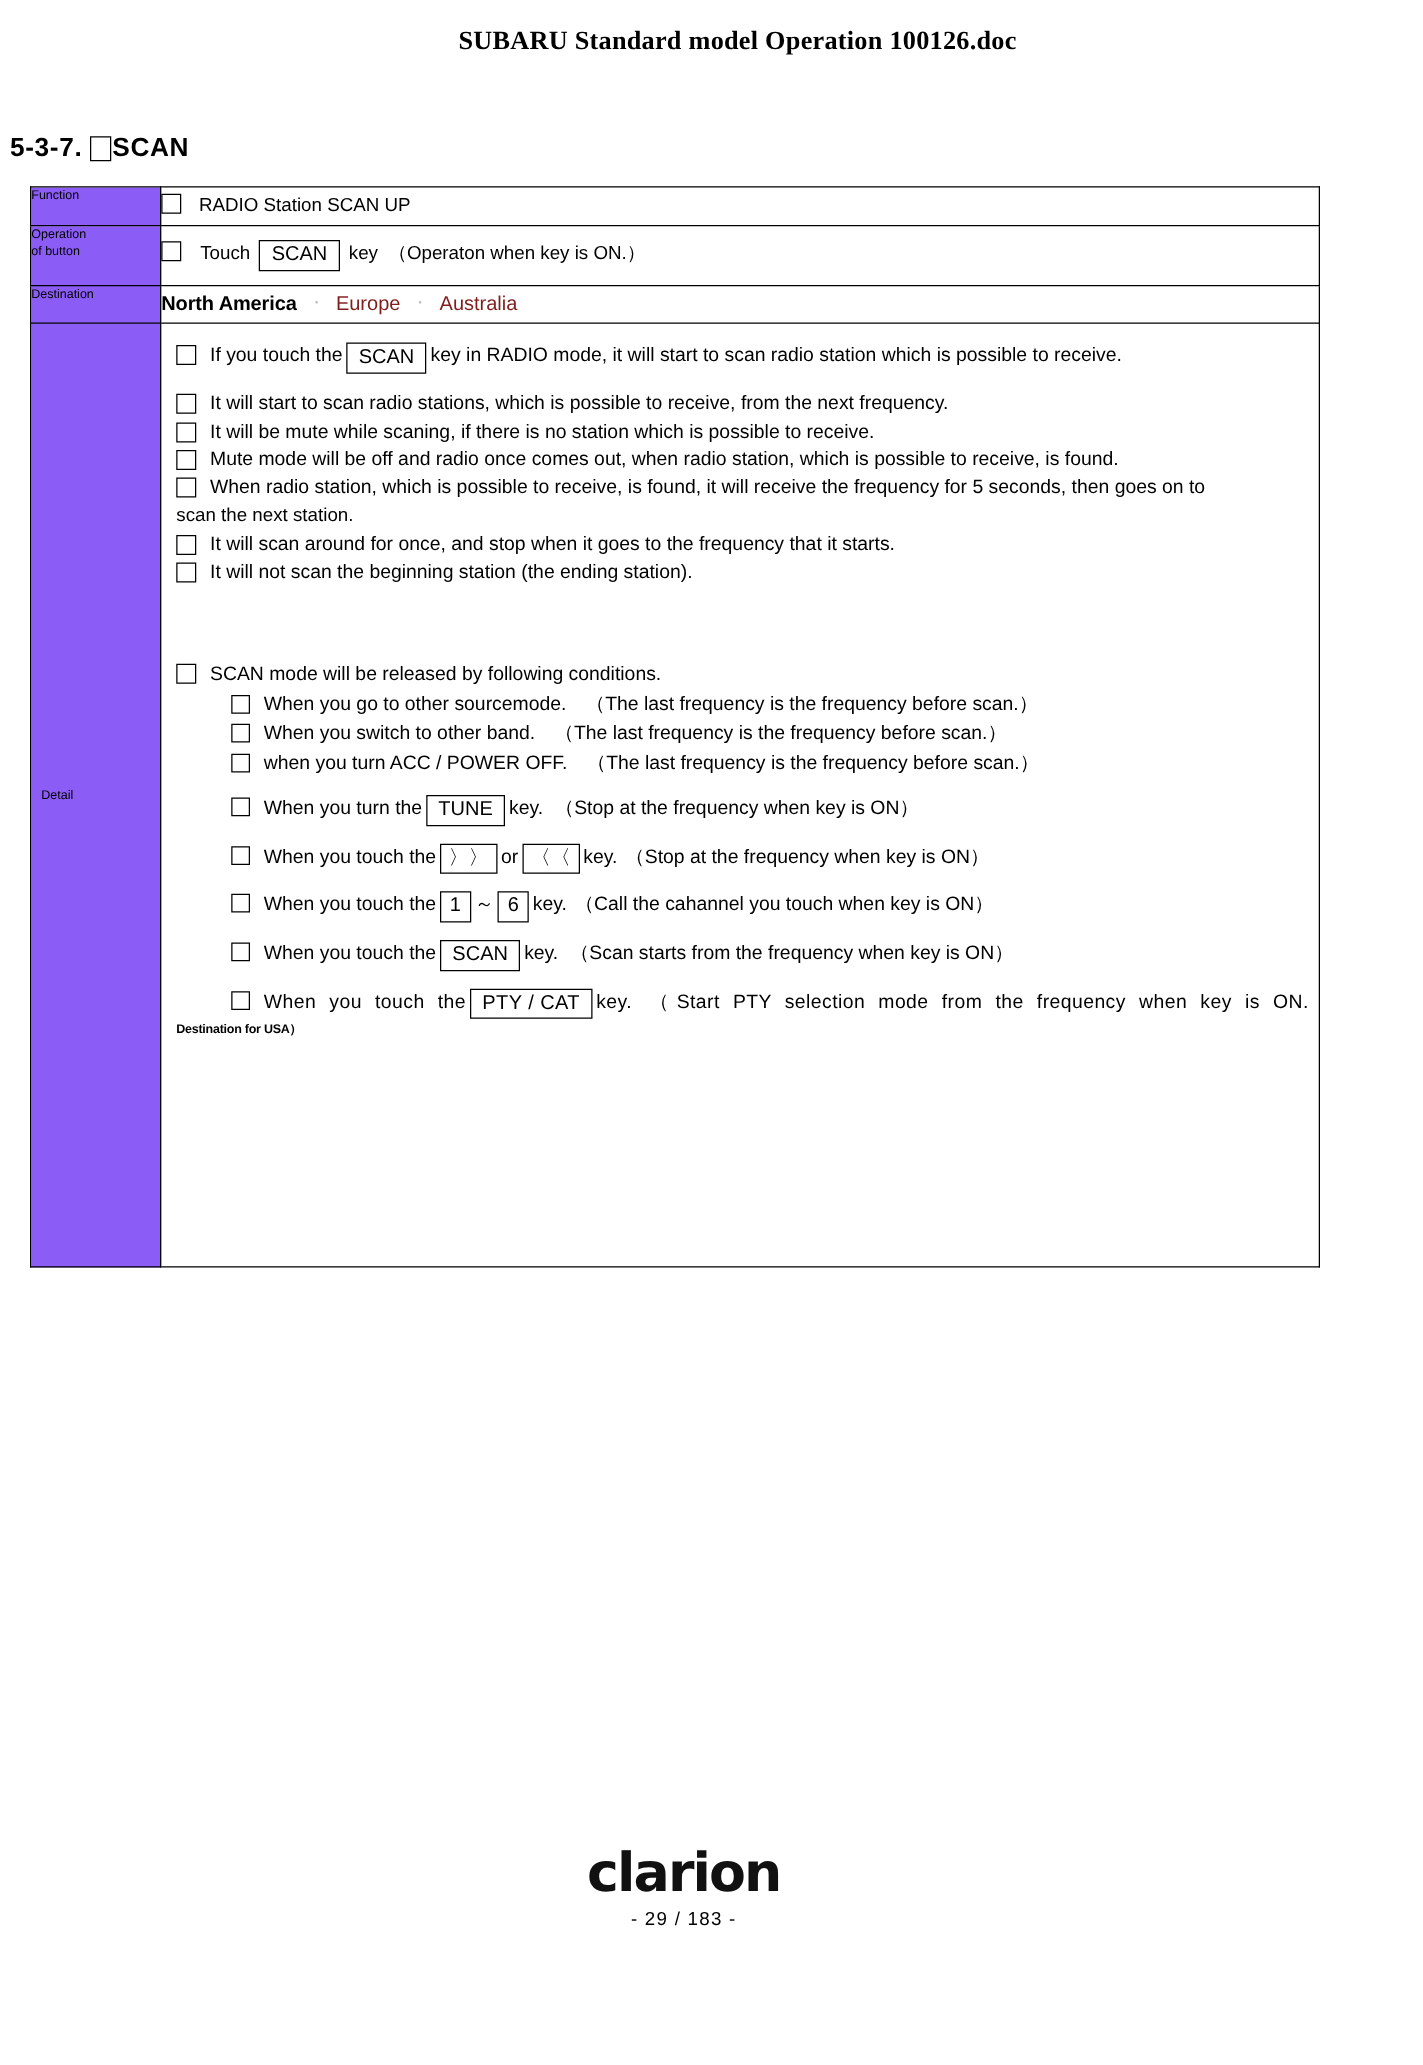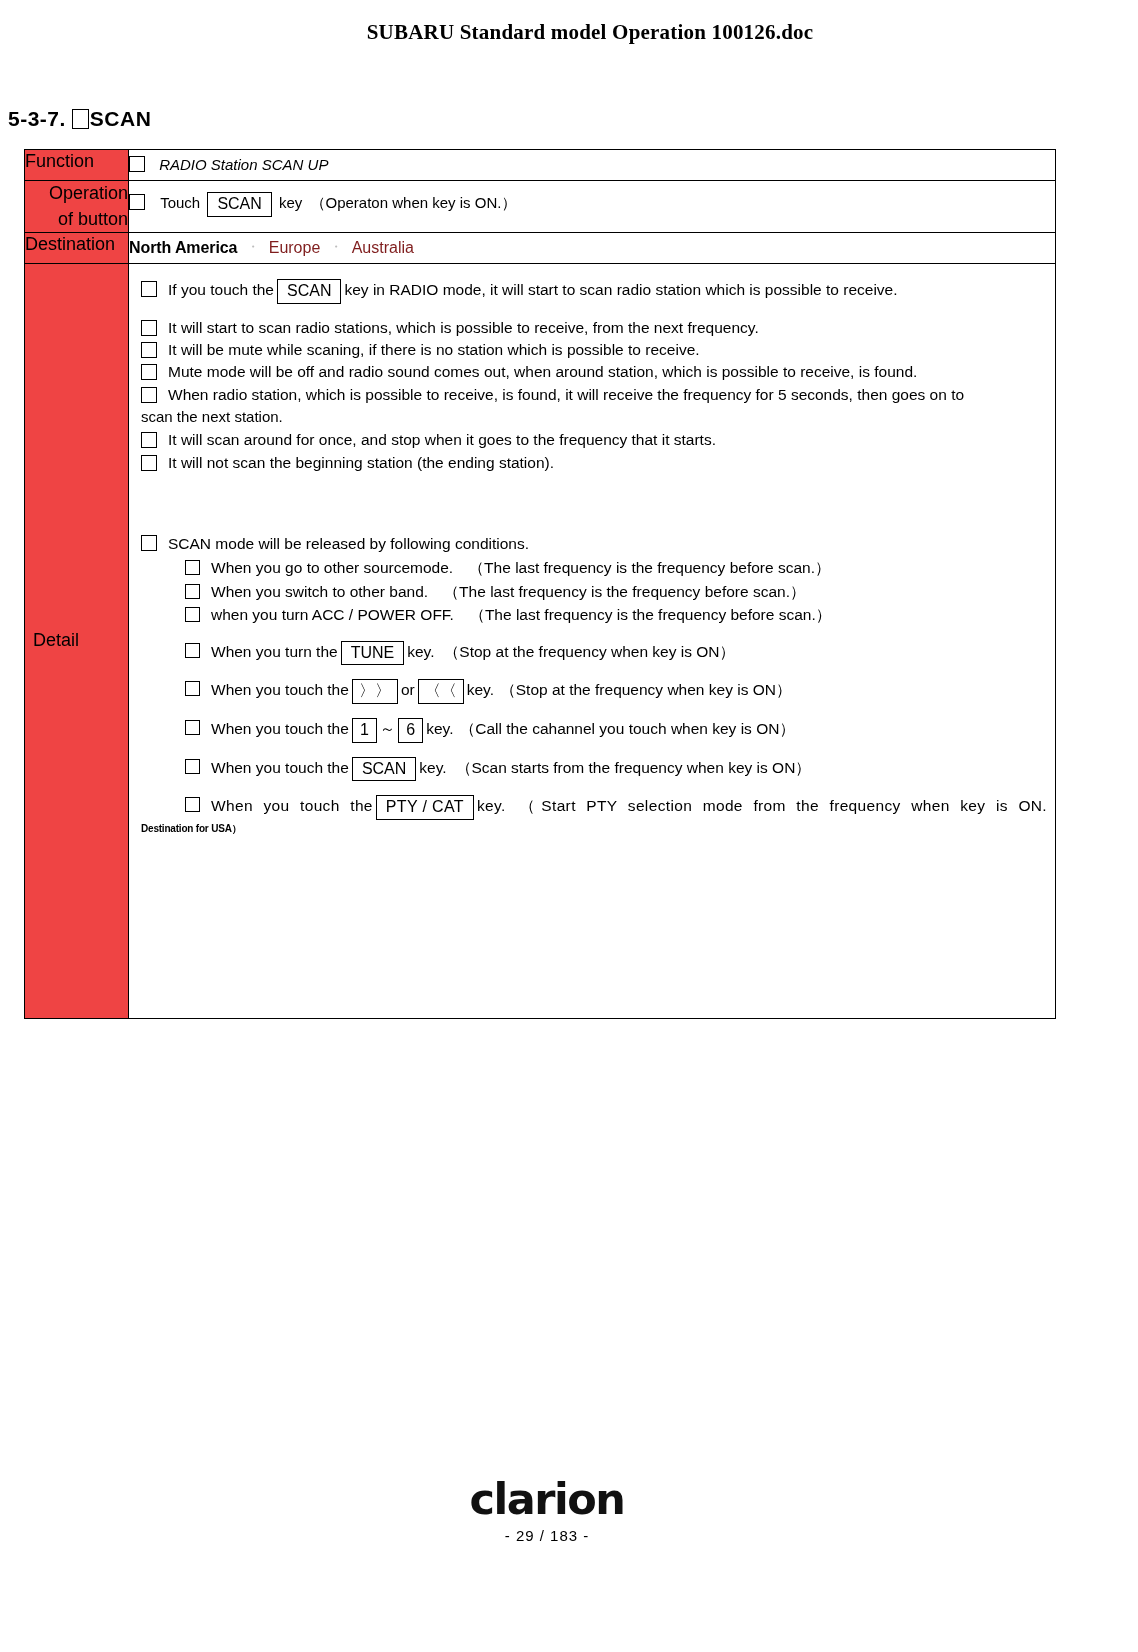--- a/index.html
+++ b/index.html
@@ -64,35 +64,35 @@
     table-layout: fixed;
     font-size: 15px;
   }
   .spec-table td {
     border: 1.3px solid #000;
     vertical-align: top;
     padding: 0;
   }
   .label-cell {
     width: 104px;
-    background: #ef4444;
-    font-size: 18px;
+    background: #8b5cf6;
+    font-size: 10px;
     padding: 4px 0 4px 8px;
     line-height: 1.32;
     vertical-align: top;
     white-space: nowrap;
   }
   .label-cell.mid { vertical-align: middle; }
   .value-cell {
     padding: 6px 6px 6px 12px;
     line-height: 1.35;
   }
 
-  .row-function .value-cell { height: 18px; padding-top: 5px; padding-bottom: 5px; font-style: italic;}
-  .row-operation .label-cell { line-height: 1.42; text-align: right; }
+  .row-function .value-cell { height: 18px; padding-top: 5px; padding-bottom: 5px;}
+  .row-operation .label-cell { line-height: 1.42; }
   .row-operation .value-cell { padding-top: 11px; padding-bottom: 11px; margin-left: 40px; }
   .row-destination .value-cell { padding-top: 4px; padding-bottom: 4px; }
   .row-detail .label-cell { text-align: left; padding-left: 8px; }
   .row-detail .value-cell { padding: 14px 8px 10px 12px; height: 730px; }
 
   
   .chk {
     display: inline-block;
     width: 14px;
     height: 14px;
@@ -239,21 +239,21 @@
         <div class="dline tight">
           <span class="chk"></span>
           <span class="txt">It will start to scan radio stations, which is possible to receive, from the next frequency.</span>
         </div>
         <div class="dline tight">
           <span class="chk"></span>
           <span class="txt">It will be mute while scaning, if there is no station which is possible to receive.</span>
         </div>
         <div class="dline tight">
           <span class="chk"></span>
-          <span class="txt">Mute mode will be off and radio sound comes out, when around station, which is possible to receive, is found.</span>
+          <span class="txt">Mute mode will be off and radio once comes out, when radio station, which is possible to receive, is found.</span>
         </div>
 
         <div class="dline tight">
           <span class="chk"></span>
           <span class="txt">When radio station, which is possible to receive, is found, it will receive the frequency for 5 seconds, then goes on to</span>
         </div>
         <div style="font-size:15px;line-height:1.45;margin-bottom:1px;">scan the next station.</div>
 
         <div class="dline tight">
           <span class="chk"></span>

